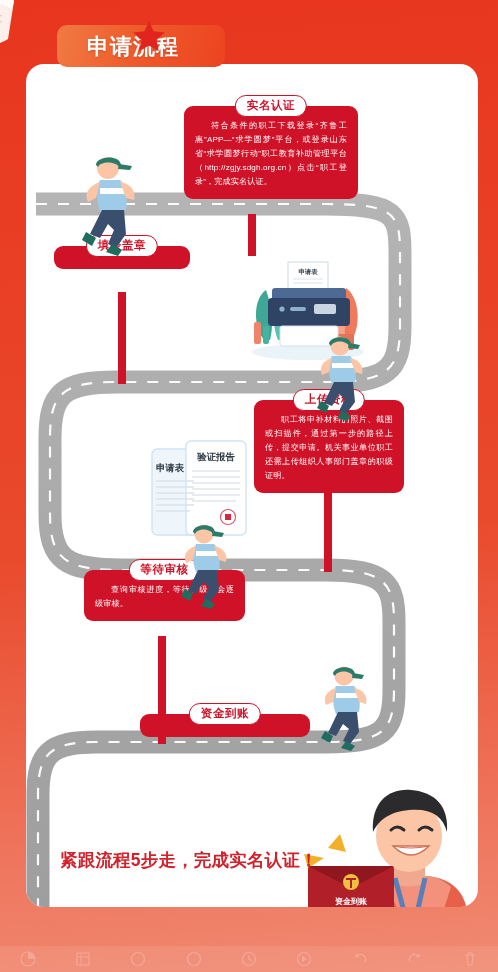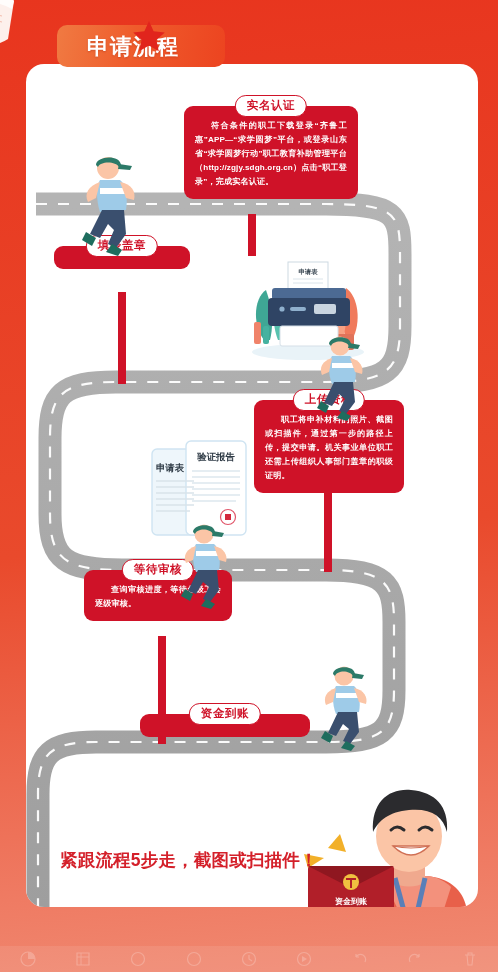--- a/index.html
+++ b/index.html
@@ -57,21 +57,20 @@
   .step-bubble {
     position: relative;
     background: #cf1228;
     border-radius: 9px;
     padding: 13px 11px 10px 11px;
   }
   .step-body {
     color: #fff; font-size: 8.1px; line-height: 1.72;
     text-align: justify; text-indent: 16px;
     letter-spacing: .15px;
-    font-weight: bold;
   }
   .step-title {
     position: absolute; top: -11px; left: 50%;
     transform: translateX(-50%);
     background: #fff;
     border: 1.6px solid #cf1228;
     border-radius: 11px;
     padding: 2px 11px 2.5px 11px;
     font-size: 11.5px; font-weight: bold;
     color: #cf1228; white-space: nowrap;
@@ -348,36 +347,36 @@
 
   <div class="step-stem" style="left:302px; top:400px; height:108px;"></div>
   <div class="step-block" style="left:228px; top:336px; width:150px;">
     <div class="step-bubble">
       <div class="step-title">上传资料</div>
       <div class="step-body">职工将申补材料的照片、截图或扫描件，通过第一步的路径上传，提交申请。机关事业单位职工还需上传组织人事部门盖章的职级证明。</div>
     </div>
   </div>
 
   <div class="step-stem" style="left:136px; top:572px; height:108px;"></div>
-  <div class="step-block" style="left:58px; top:506px; width:148px;">
+  <div class="step-block" style="left:58px; top:506px; width:161px;">
     <div class="step-bubble">
       <div class="step-title">等待审核</div>
       <div class="step-body">查询审核进度，等待各级工会逐级审核。</div>
     </div>
   </div>
 
   <div class="step-block" style="left:114px; top:650px; width:170px;">
     <div class="step-bubble">
       <div class="step-title">资金到账</div>
     </div>
   </div>
 
   <div style="position:absolute; left:34px; top:784px; font-size:17.5px;
               font-weight:bold; color:#d4202a; white-space:nowrap;
-              letter-spacing:.2px; z-index:30;">紧跟流程5步走，截图或扫描件！</div>
+              letter-spacing:.2px; z-index:30;">紧跟流程5步走，完成实名认证！</div>
 
 </div>
 
 <div id="bottom-nav">
   <svg class="nav-ico" width="16" height="16" viewBox="0 0 16 16">
     <circle cx="8" cy="8" r="7" fill="none" stroke="#fff" stroke-width="1.2"></circle>
     <path d="M8 8 L8 1 A7 7 0 0 1 15 8 Z" fill="#fff"></path>
   </svg>
   <svg class="nav-ico" width="16" height="16" viewBox="0 0 16 16">
     <path d="M2 2 H14 V14 H2 Z" fill="none" stroke="#fff" stroke-width="1.2"></path>

